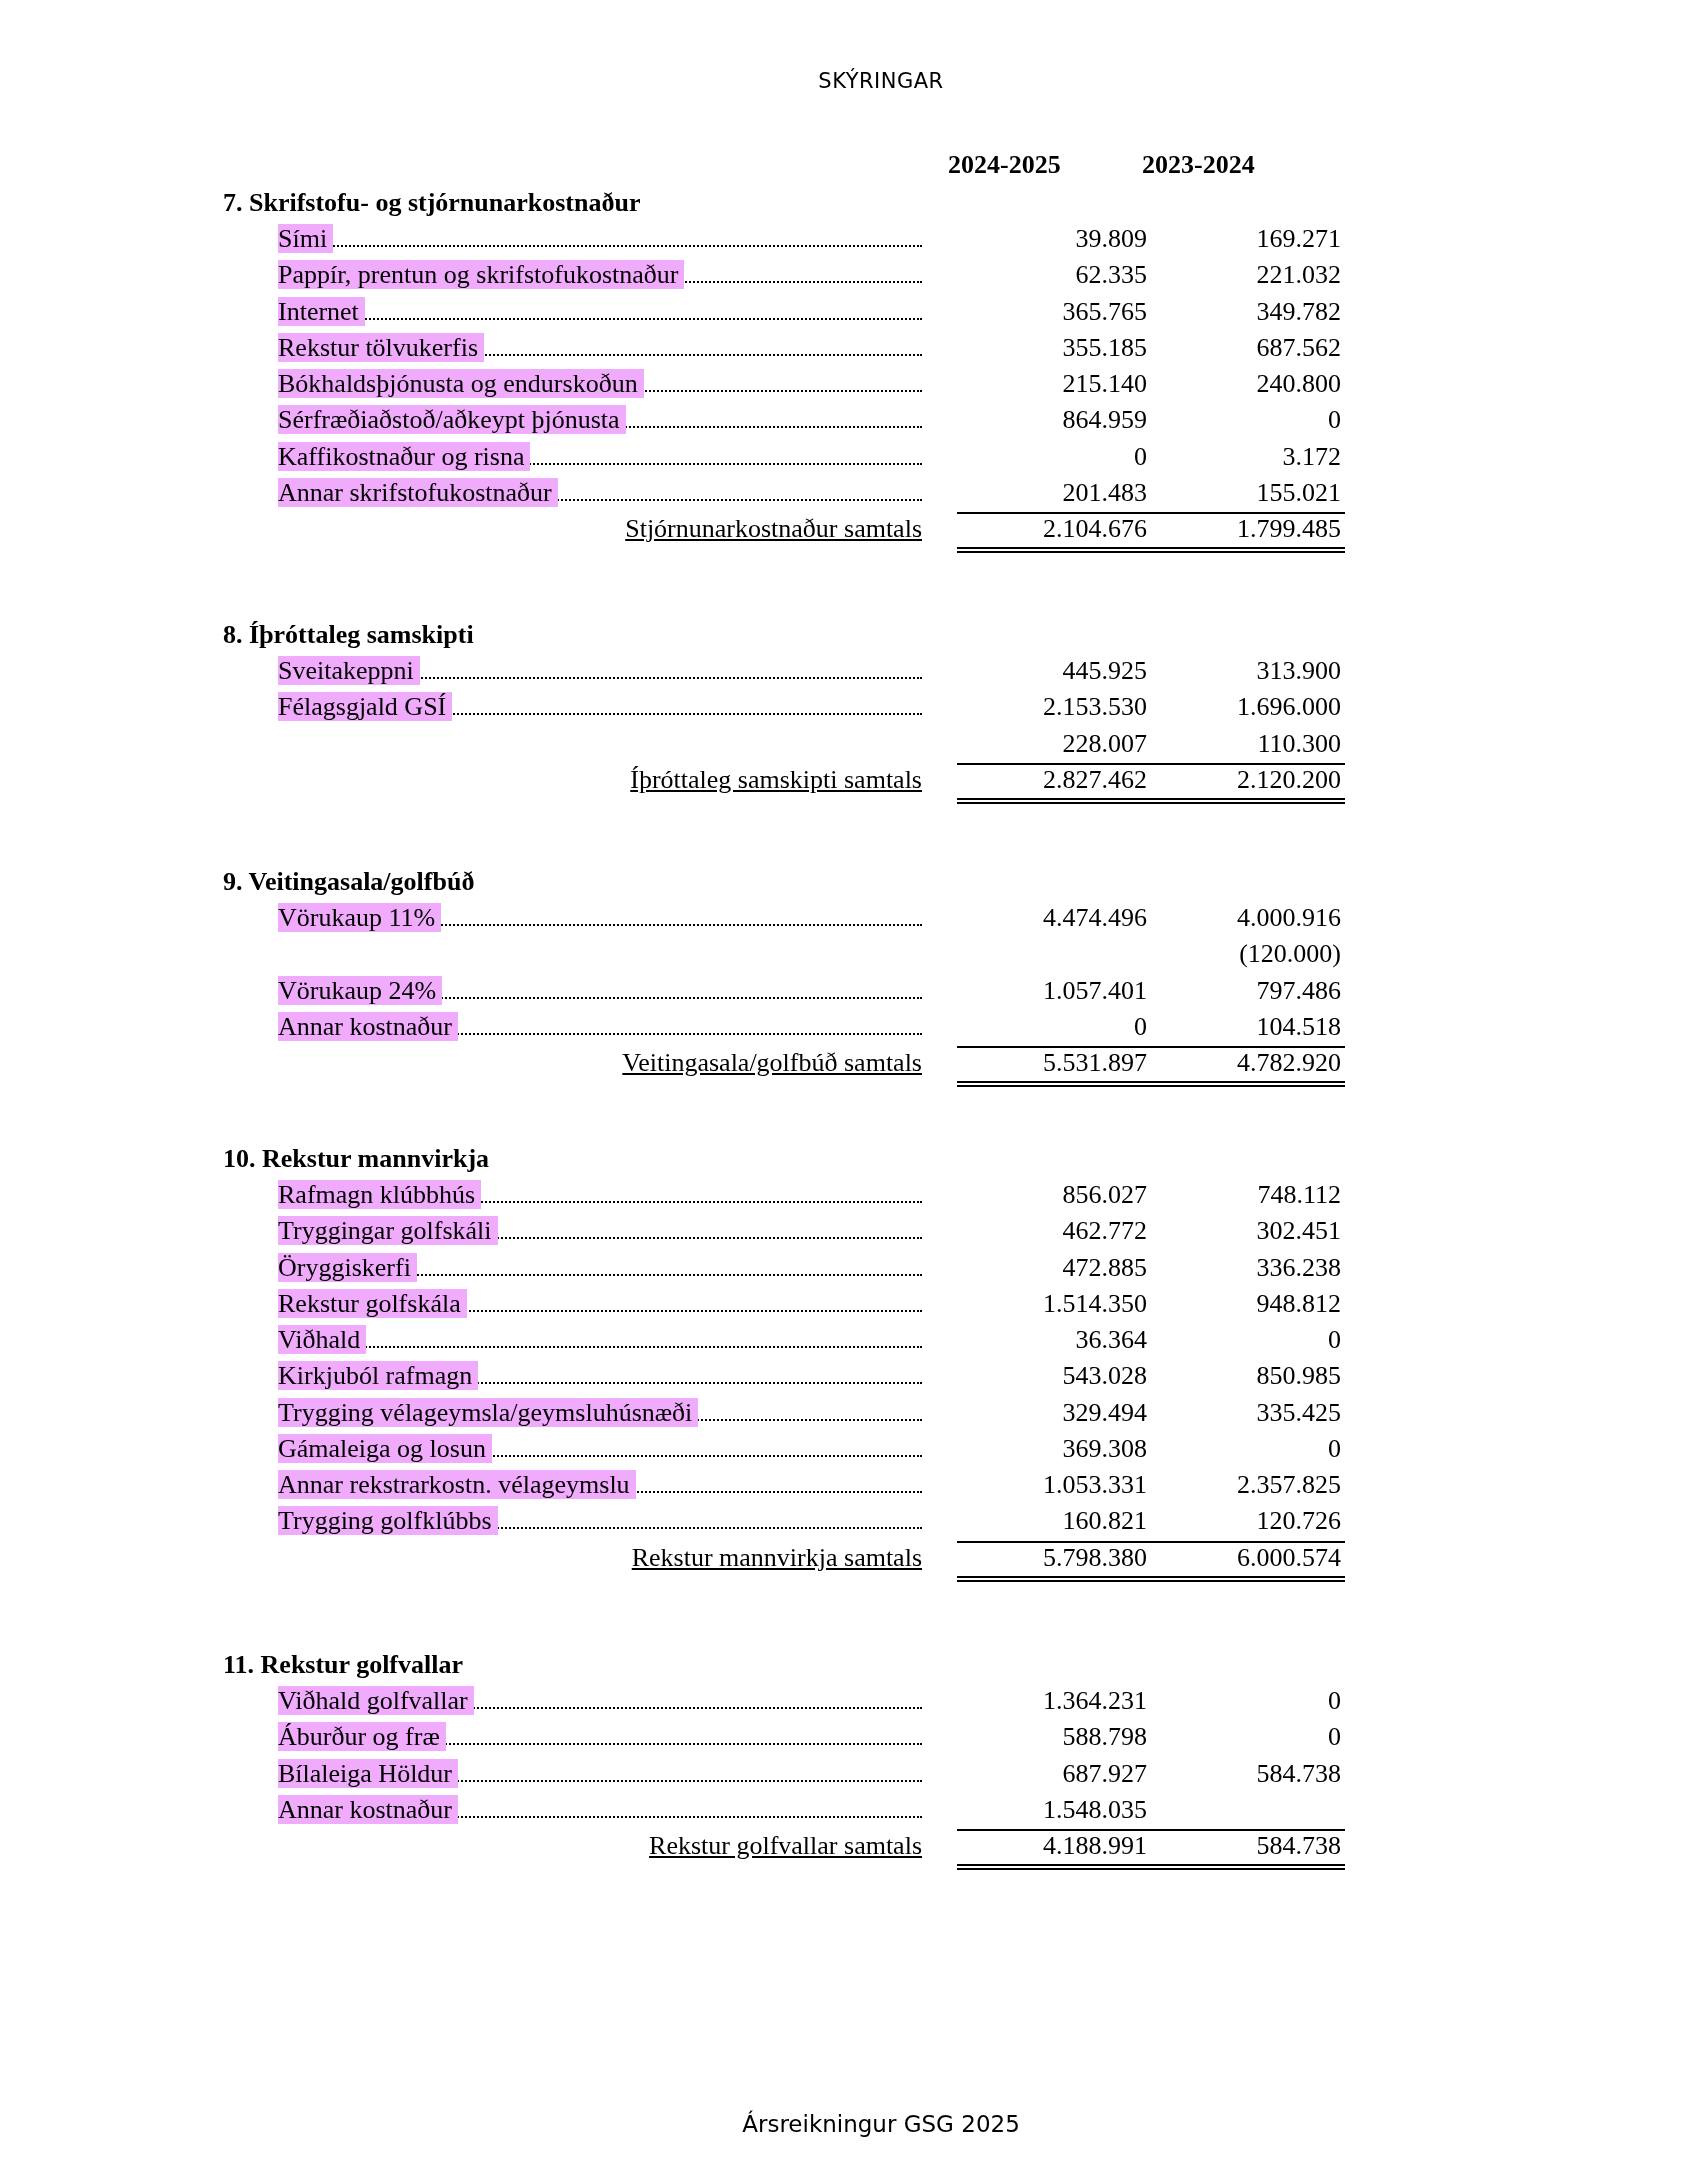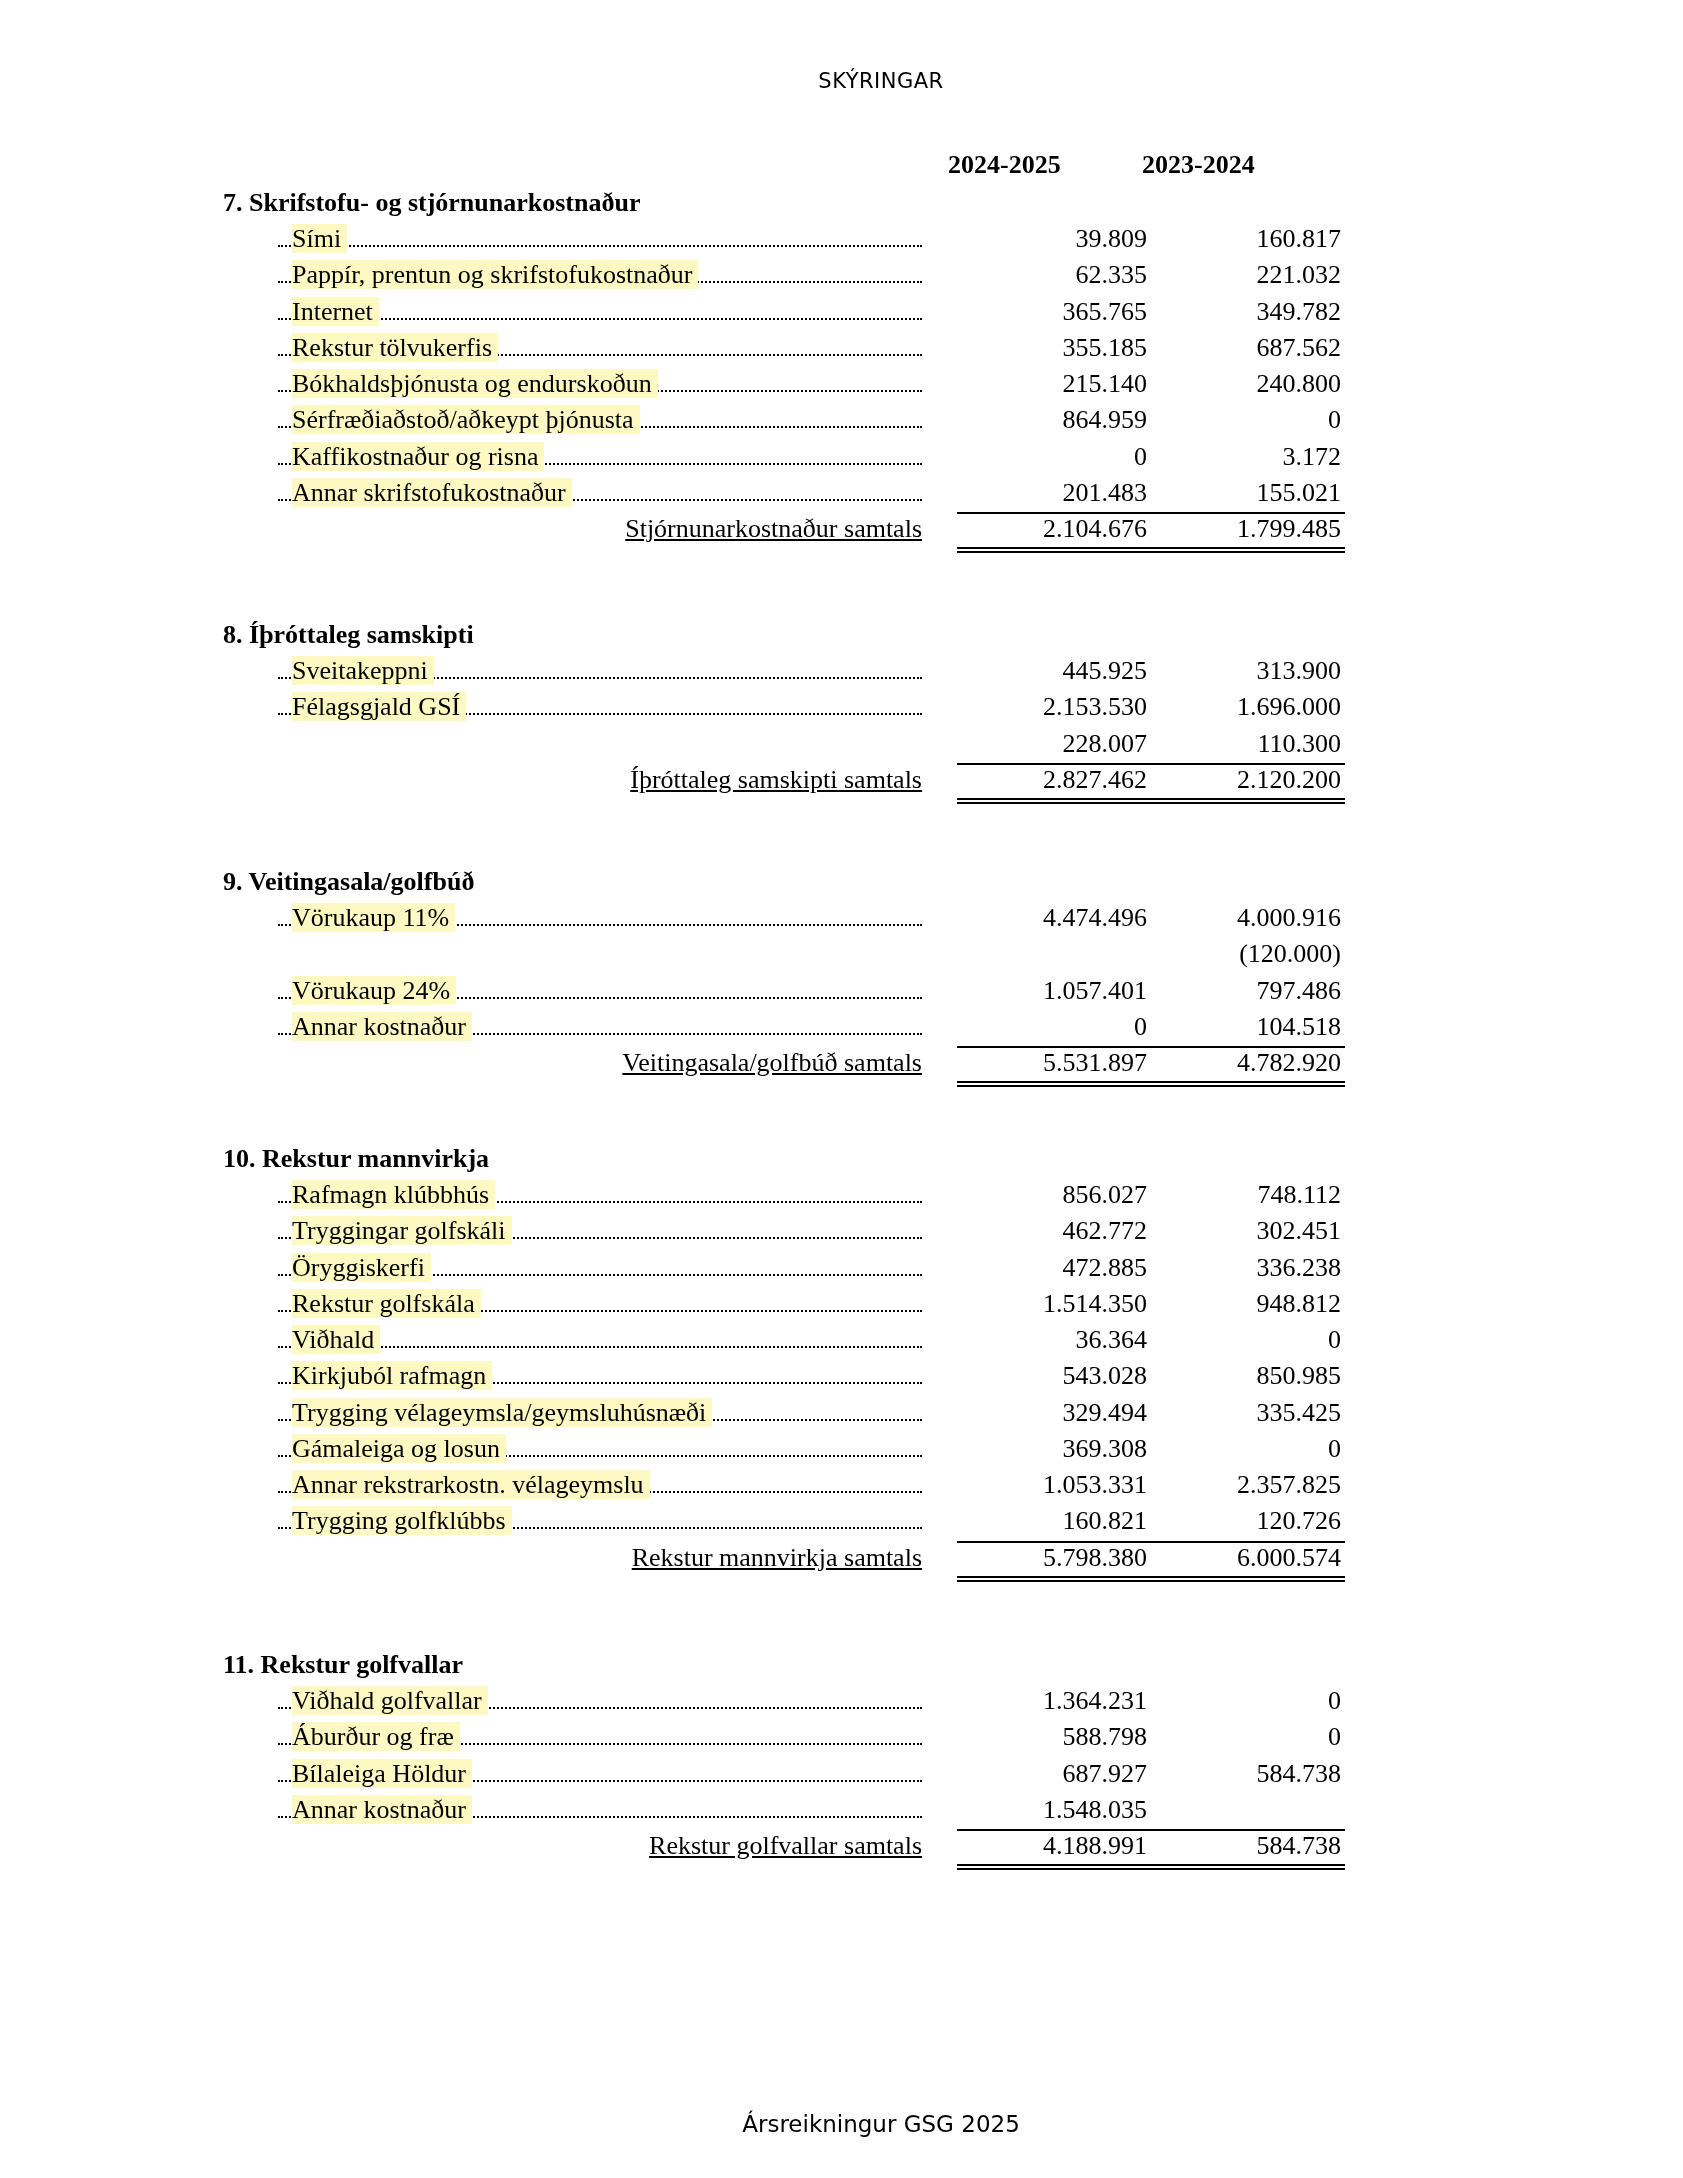--- a/index.html
+++ b/index.html
@@ -21,21 +21,21 @@
   .section { position: absolute; left: 0; width: 1683px; }
   .sec-title {
     position: absolute; left: 223px; font-family: Liberation Serif, serif;
     font-weight: bold; font-size: 26px; white-space: nowrap; top: 0;
   }
   .row { position: absolute; left: 0; width: 1683px; height: 36px; }
   .label {
     position: absolute; left: 278px; width: 644px; font-family: "Liberation Serif", serif;
     font-size: 26px; white-space: nowrap; overflow: hidden;
   }
-  .label .lbl { background: #fef9c3; padding-right: 6px; position: relative; z-index: 1; margin-left: 14px; }
+  .label .lbl { background: #f0abfc; padding-right: 6px; position: relative; z-index: 1; }
   .label .leader {
     position: absolute; left: 0; right: 0; bottom: 7px; border-bottom: 2px dotted #000; z-index: 0;
   }
   .label.total { text-align: right; width: 644px; text-decoration: underline; }
   .val {
     position: absolute; width: 208px; text-align: right; font-family: "Liberation Serif", serif;
     font-size: 26px; white-space: nowrap;
   }
   .val.c1 { left: 939px; }
   .val.c2 { left: 1133px; }
@@ -49,21 +49,21 @@
 
 <div class="col-head c1">2024-2025</div>
 <div class="col-head c2">2023-2024</div>
 
 <div id="sections">
     <div class="section" style="top: 188px;">
       <div class="sec-title">7. Skrifstofu- og stjórnunarkostnaður</div>
       <div class="row" style="top: 36px;">
         <div class="label"><span class="leader"></span><span class="lbl">Sími</span></div>
         <div class="val c1">39.809</div>
-        <div class="val c2">160.817</div>
+        <div class="val c2">169.271</div>
       </div>
       <div class="row" style="top: 72px;">
         <div class="label"><span class="leader"></span><span class="lbl">Pappír, prentun og skrifstofukostnaður</span></div>
         <div class="val c1">62.335</div>
         <div class="val c2">221.032</div>
       </div>
       <div class="row" style="top: 109px;">
         <div class="label"><span class="leader"></span><span class="lbl">Internet</span></div>
         <div class="val c1">365.765</div>
         <div class="val c2">349.782</div>

